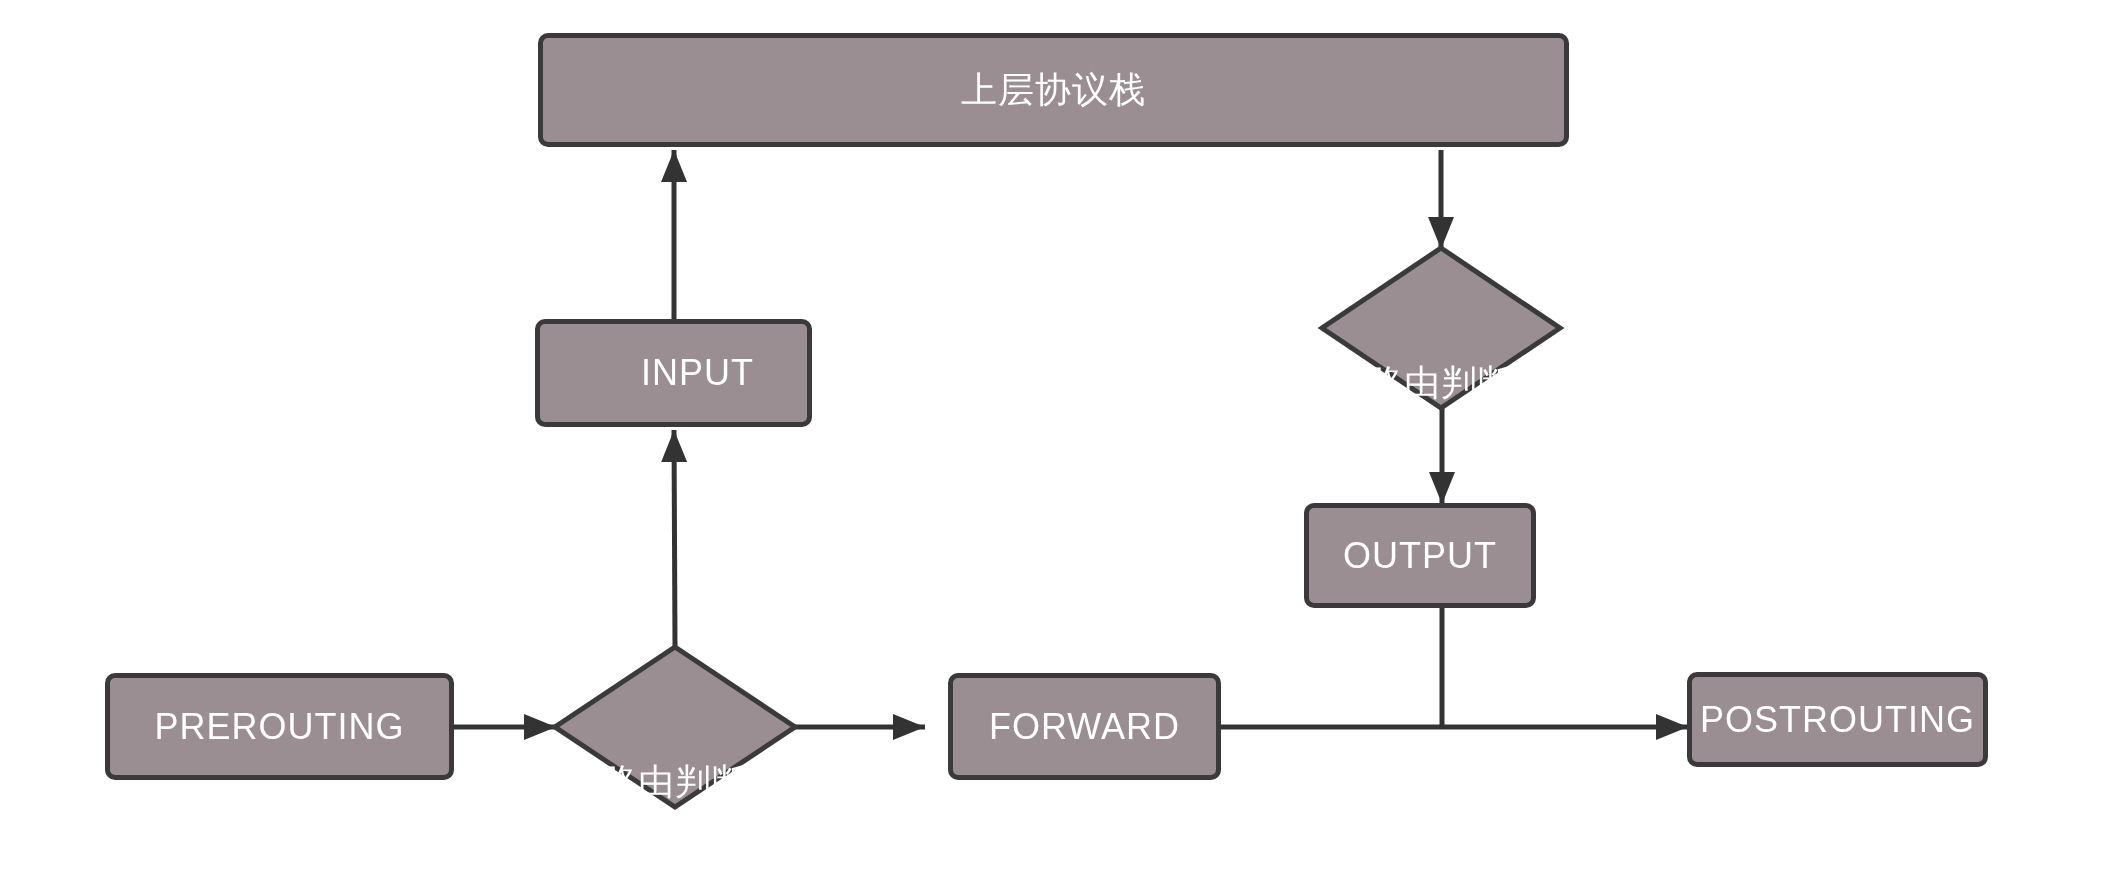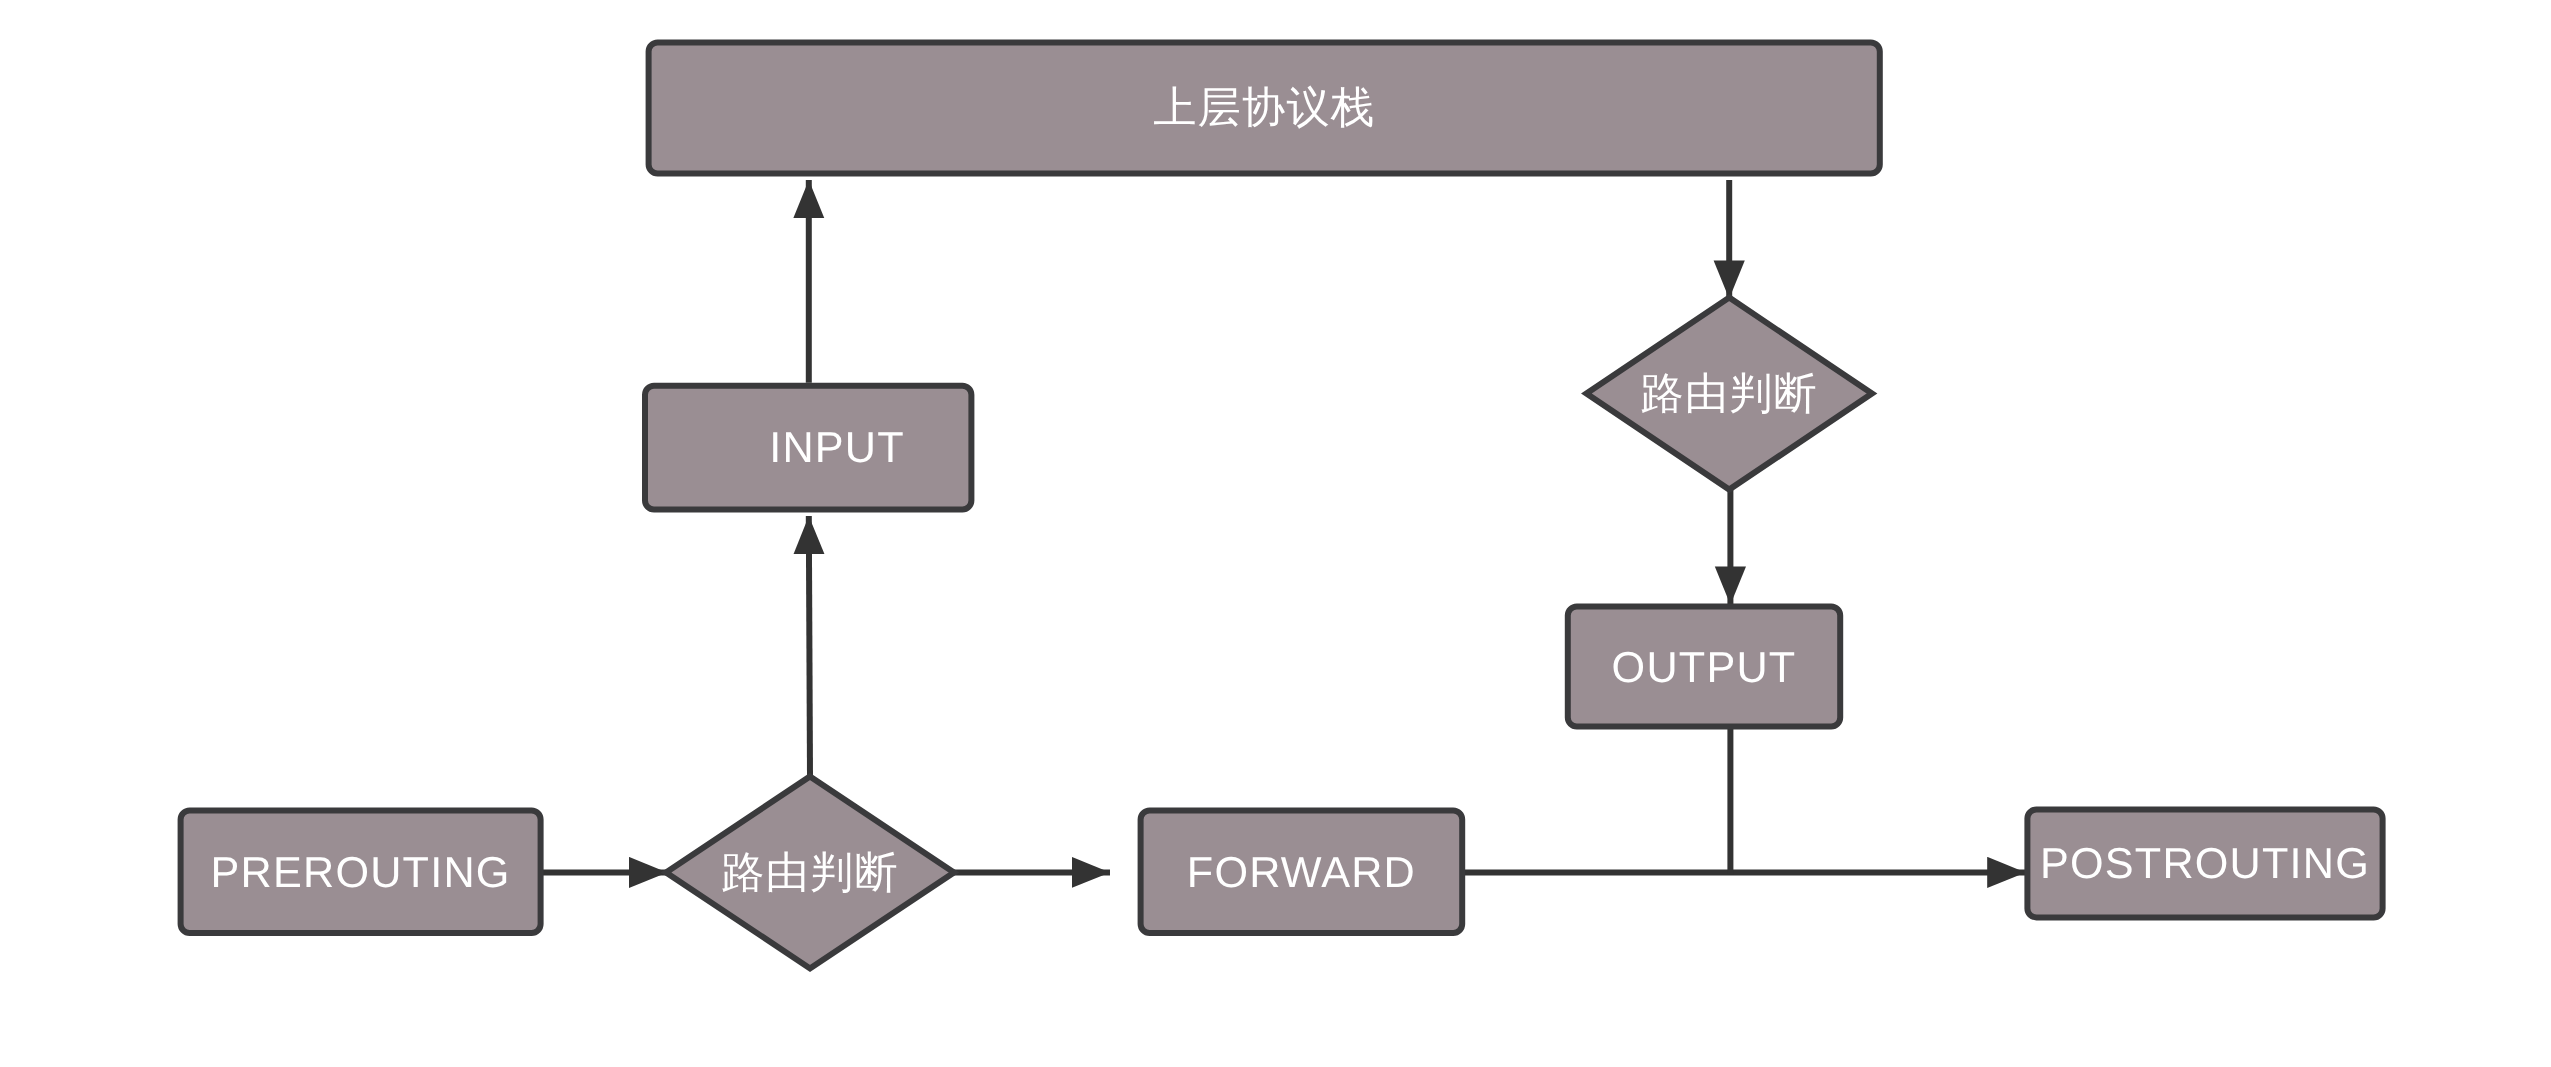--- a/index.html
+++ b/index.html
@@ -31,21 +31,21 @@
   }
   .node-label,.diamond-label-text{
     color:var(--label);
     font-size:36px;
     letter-spacing:1px;
     white-space:nowrap;
     user-select:none;
   }
   .diamond-label{
     position:absolute;
-    display:flex;align-items:center;justify-content:center;
+    display:flex;align-items:flex-end;justify-content:center;
     pointer-events:none;
   }
 </style>
 </head>
 <body>
 
 <div class="canvas">
 
   <svg class="edges" width="2126" height="889" viewBox="0 0 2126 889" xmlns="http://www.w3.org/2000/svg">
     <defs>
@@ -79,21 +79,21 @@
   </div>
 
   <div class="node" style="left:535px;top:319px;width:277px;height:108px;padding-left:48px;">
     <span class="node-label">INPUT</span>
   </div>
 
   <div class="node" style="left:1304px;top:503px;width:232px;height:105px;">
     <span class="node-label">OUTPUT</span>
   </div>
 
-  <div class="node" style="left:105px;top:673px;width:305px;height:107px;margin-left:43px;">
+  <div class="node" style="left:105px;top:673px;width:349px;height:107px;">
     <span class="node-label">PREROUTING</span>
   </div>
 
   <div class="node" style="left:948px;top:673px;width:273px;height:107px;">
     <span class="node-label">FORWARD</span>
   </div>
 
   <div class="node" style="left:1687px;top:672px;width:301px;height:95px;">
     <span class="node-label">POSTROUTING</span>
   </div>

